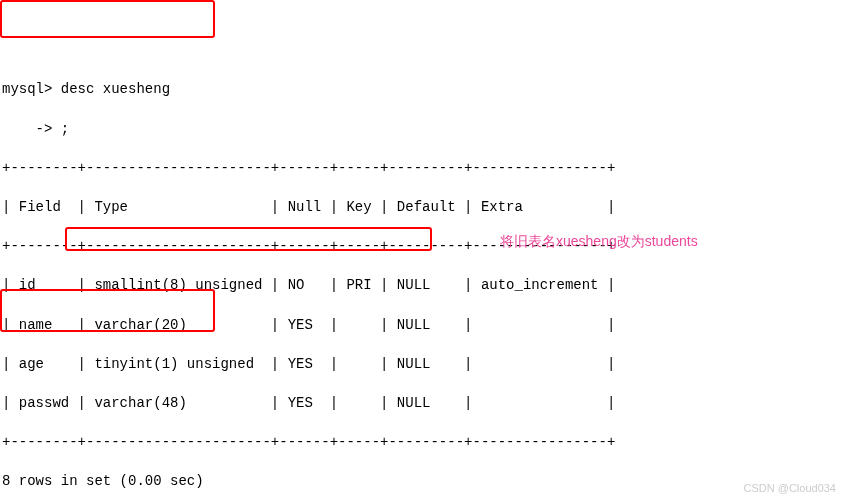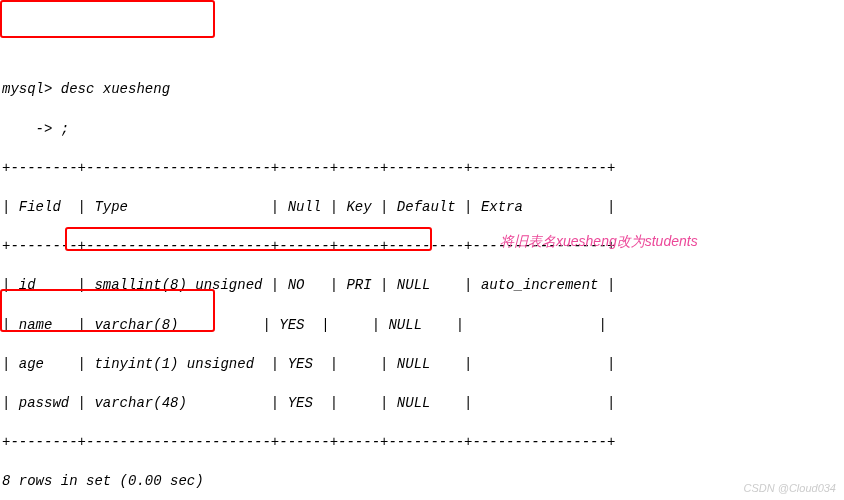--- a/index.html
+++ b/index.html
@@ -1,15 +1,15 @@
 <!DOCTYPE html>
 <html><head>
   <meta charset="utf-8">
   <style>
-    * { margin: 0; padding: 0; box-sizing: border-box; font-style: italic; }
+    * { margin: 0; padding: 0; box-sizing: border-box; }
     body {
       font-family: "Courier New", Consolas, monospace;
       font-size: 14px;
       line-height: 1.4;
       color: #000;
       background: #fff;
       padding: 2px;
       white-space: pre;
       position: relative;
       width: 844px;
@@ -43,21 +43,21 @@
 <body>
 
 
 
 <span class="line">mysql&gt; desc xuesheng</span>
 <span class="line">    -&gt; ;</span>
 <span class="line">+--------+----------------------+------+-----+---------+----------------+</span>
 <span class="line">| Field  | Type                 | Null | Key | Default | Extra          |</span>
 <span class="line">+--------+----------------------+------+-----+---------+----------------+</span>
 <span class="line">| id     | smallint(8) unsigned | NO   | PRI | NULL    | auto_increment |</span>
-<span class="line">| name   | varchar(8)          | YES  |     | NULL    |                |</span>
+<span class="line">| name   | varchar(20)          | YES  |     | NULL    |                |</span>
 <span class="line">| age    | tinyint(1) unsigned  | YES  |     | NULL    |                |</span>
 <span class="line">| passwd | varchar(48)          | YES  |     | NULL    |                |</span>
 <span class="line">+--------+----------------------+------+-----+---------+----------------+</span>
 <span class="line">8 rows in set (0.00 sec)</span>
 <span class="line"></span>
 
 
 <span class="line"></span>
 
 

